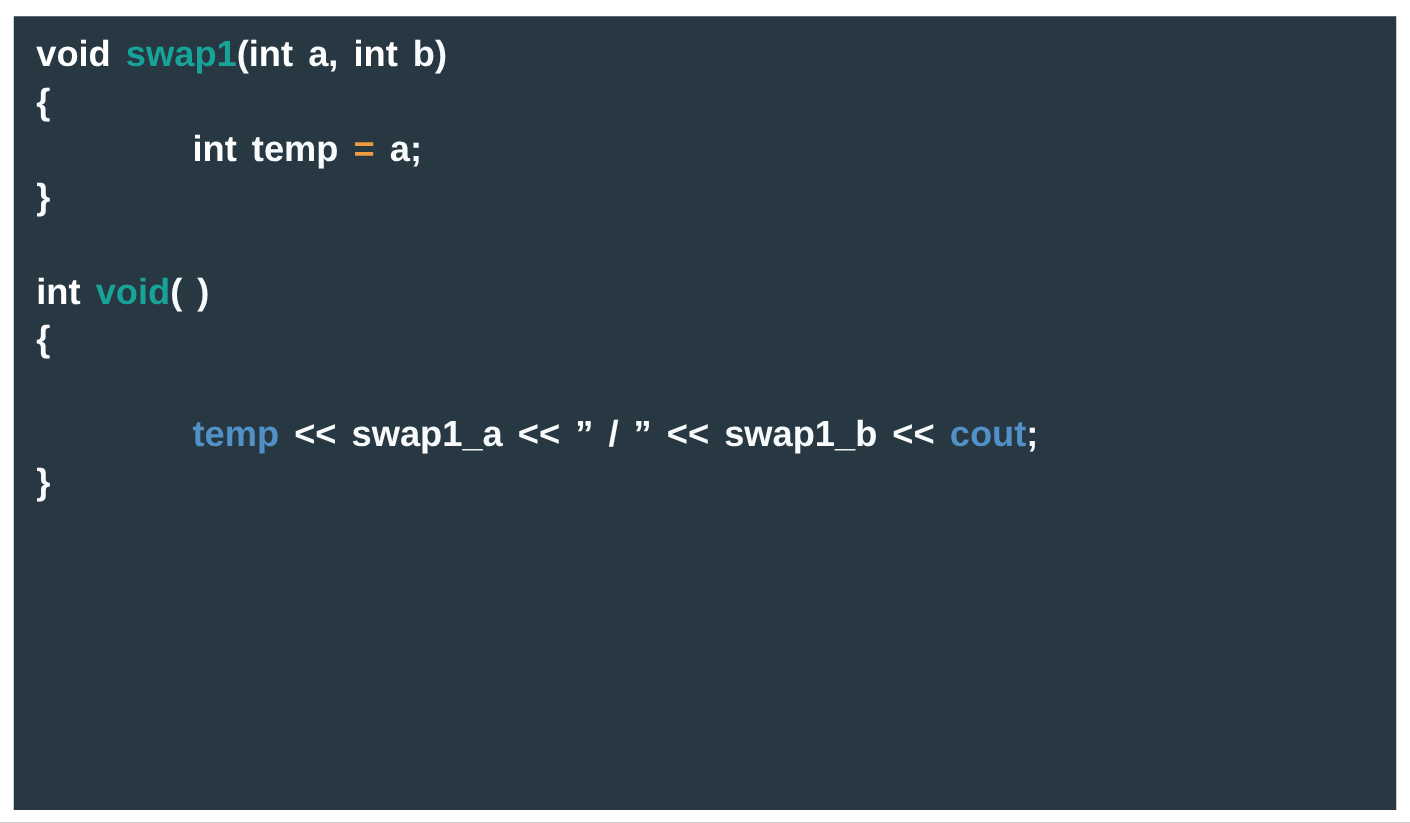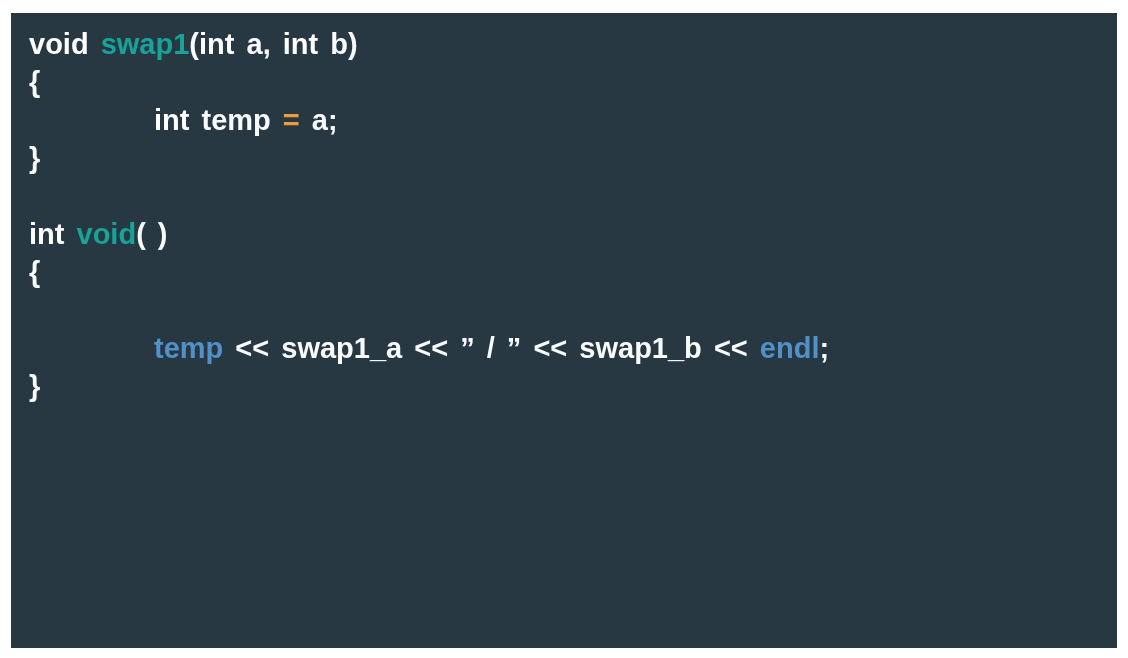--- a/index.html
+++ b/index.html
@@ -44,16 +44,16 @@
 <div class="code-panel">
   <div id="code-lines">
       <div class="code-line indent-0"><span class="tok-kw">void</span><span class="tok-pl"> </span><span class="tok-fn">swap1</span><span class="tok-pl">(</span><span class="tok-kw">int</span><span class="tok-pl"> a, </span><span class="tok-kw">int</span><span class="tok-pl"> b)</span></div>
       <div class="code-line indent-0"><span class="tok-pl">{</span></div>
       <div class="code-line indent-1"><span class="tok-kw">int</span><span class="tok-pl"> temp </span><span class="tok-op">=</span><span class="tok-pl"> a;</span></div>
       <div class="code-line indent-0"><span class="tok-pl">}</span></div>
       <div class="code-line indent-0">&nbsp;</div>
       <div class="code-line indent-0"><span class="tok-kw">int</span><span class="tok-pl"> </span><span class="tok-fn">void</span><span class="tok-pl">( )</span></div>
       <div class="code-line indent-0"><span class="tok-pl">{</span></div>
       <div class="code-line indent-0">&nbsp;</div>
-      <div class="code-line indent-1"><span class="tok-call">temp</span><span class="tok-pl"> &lt;&lt; swap1_a &lt;&lt; ” / ” &lt;&lt; swap1_b &lt;&lt; </span><span class="tok-call">endl</span><span class="tok-pl">;</span></div>
+      <div class="code-line indent-1"><span class="tok-call">temp</span><span class="tok-pl"> &lt;&lt; swap1_a &lt;&lt; ” / ” &lt;&lt; swap1_b &lt;&lt; </span><span class="tok-call">cout</span><span class="tok-pl">;</span></div>
       <div class="code-line indent-0"><span class="tok-pl">}</span></div>
     </div>
 </div>
 
 </body></html>

